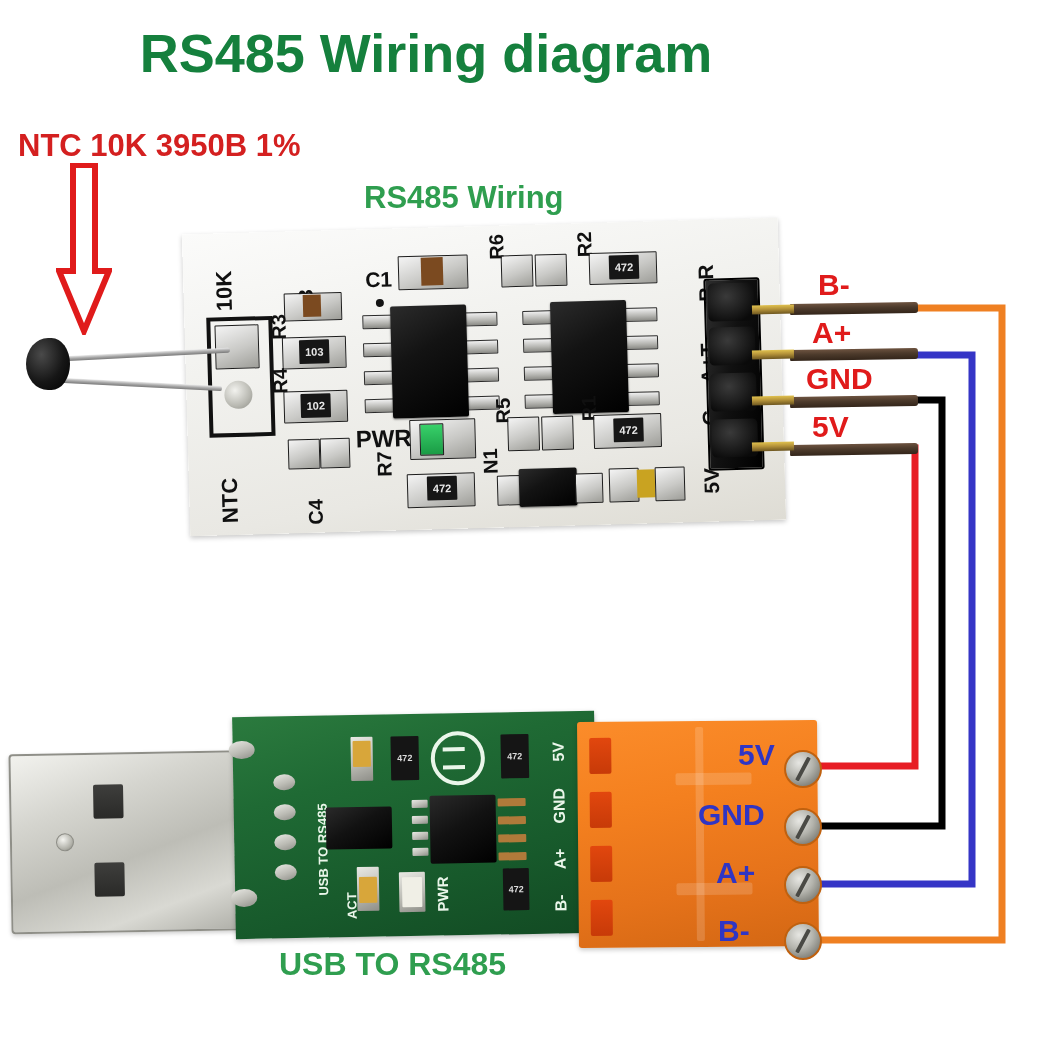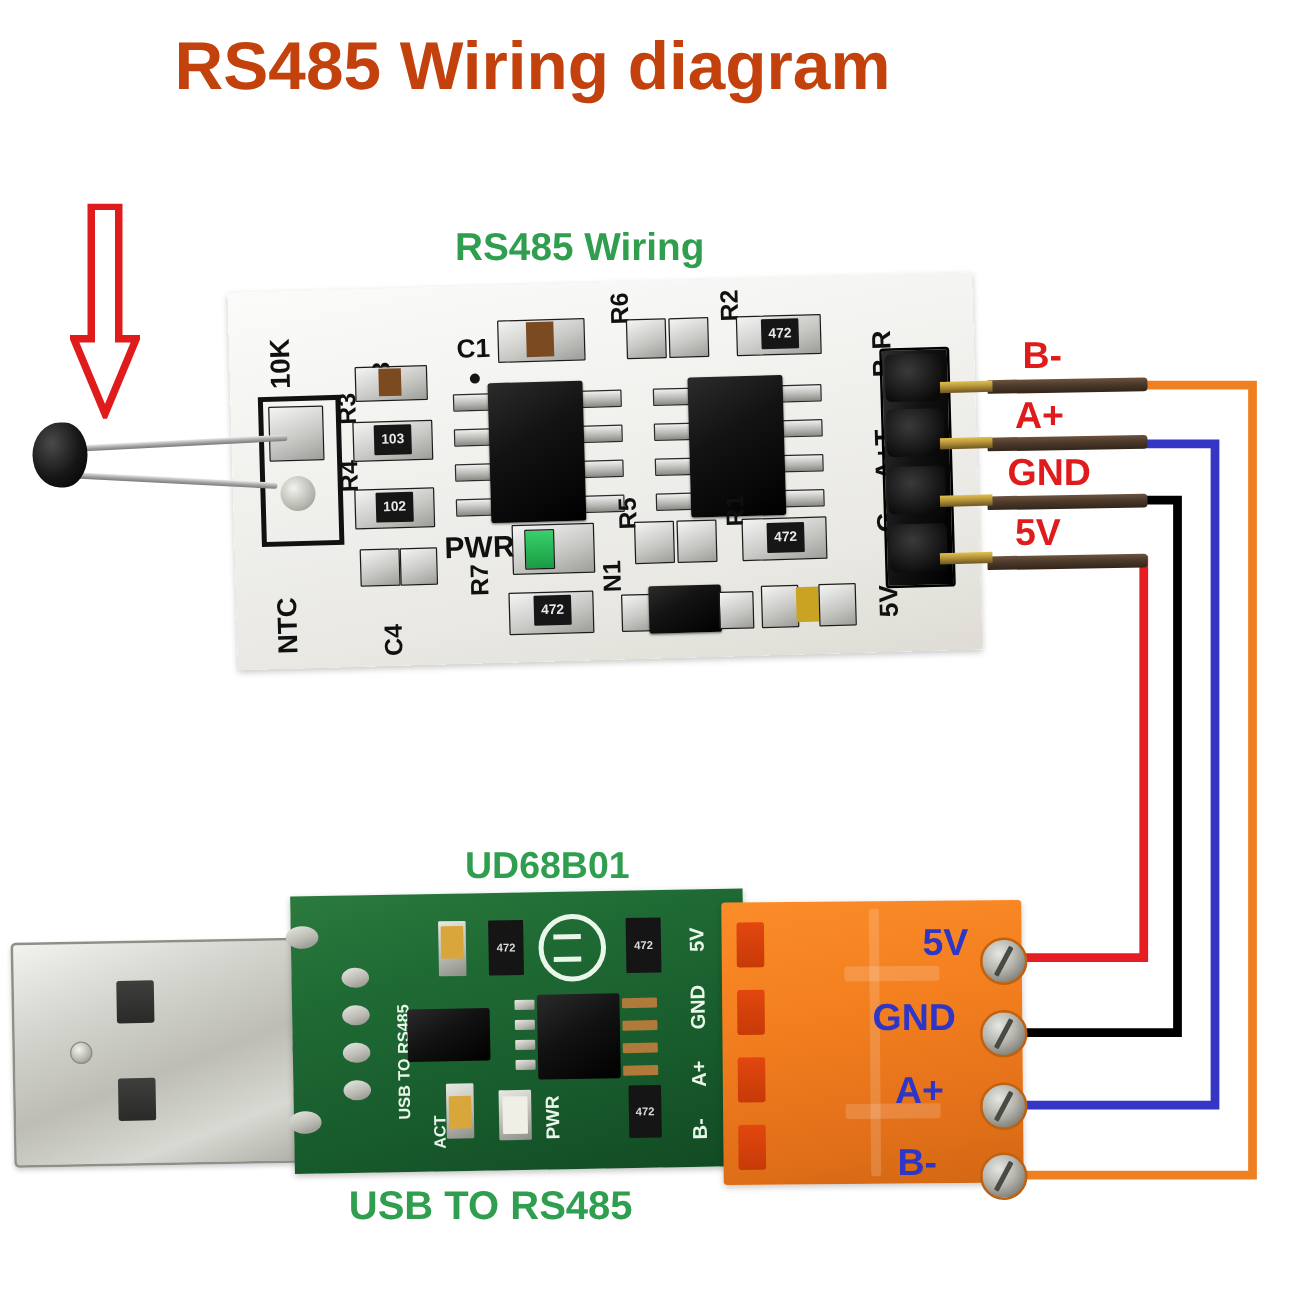--- a/index.html
+++ b/index.html
@@ -20,21 +20,21 @@
   }
 
   
   .title {
     position: absolute;
     left: 0; top: 22px;
     width: 852px;
     text-align: center;
     font-size: 54px;
     font-weight: bold;
-    color: #c2410c;
+    color: #15803d;
     letter-spacing: 0px;
   }
   .ntc-caption {
     position: absolute;
     left: 18px; top: 128px;
     font-size: 31px;
     font-weight: bold;
     color: #d42020;
     white-space: nowrap;
   }
@@ -307,20 +307,21 @@
     z-index: 7;
   }
 </style>
 </head>
 <body>
 
 <div id="page">
 
   <div class="title">RS485 Wiring diagram</div>
 
+  <div class="ntc-caption">NTC 10K 3950B 1%</div>
 
   <svg class="ntc-arrow" viewBox="0 0 56 172">
     <polygon points="17,2 39,2 39,108 53,108 28,168 3,108 17,108" fill="none" stroke="#e01b1b" stroke-width="6" stroke-linejoin="miter"></polygon>
   </svg>
 
   <div class="ntc-lead" style="left:62px; top:352px; width:168px; transform:rotate(-3deg);"></div>
   <div class="ntc-lead" style="left:62px; top:382px; width:160px; transform:rotate(3deg);"></div>
   <div class="ntc-bead"></div>
 
   <div class="version-caption">RS485 Wiring</div>
@@ -450,21 +451,20 @@
     <polyline points="912,448 915,448 915,766 800,766" fill="none" stroke="#e71d24" stroke-width="7" stroke-linejoin="miter"></polyline>
   </svg>
 
   <div class="usb-shell">
     <div class="usb-notch" style="left:82px;top:30px;width:30px;height:34px;"></div>
     <div class="usb-notch" style="left:82px;top:108px;width:30px;height:34px;"></div>
     <div class="usb-hole" style="left:222px;top:78px;"></div>
     <div class="usb-hole" style="left:44px;top:78px;"></div>
   </div>
 
-  <div class="ud-caption">UD68B01</div>
   <div class="usb-caption">USB TO RS485</div>
 
   <div class="pcb-green">
 
     <div class="pad-g" style="left:-4px;top:24px;width:26px;height:18px;border-radius:50%;"></div>
     <div class="pad-g" style="left:-4px;top:172px;width:26px;height:18px;border-radius:50%;"></div>
     <div class="pad-g" style="left:40px;top:58px;width:22px;height:16px;border-radius:50%;"></div>
     <div class="pad-g" style="left:40px;top:88px;width:22px;height:16px;border-radius:50%;"></div>
     <div class="pad-g" style="left:40px;top:118px;width:22px;height:16px;border-radius:50%;"></div>
     <div class="pad-g" style="left:40px;top:148px;width:22px;height:16px;border-radius:50%;"></div>

